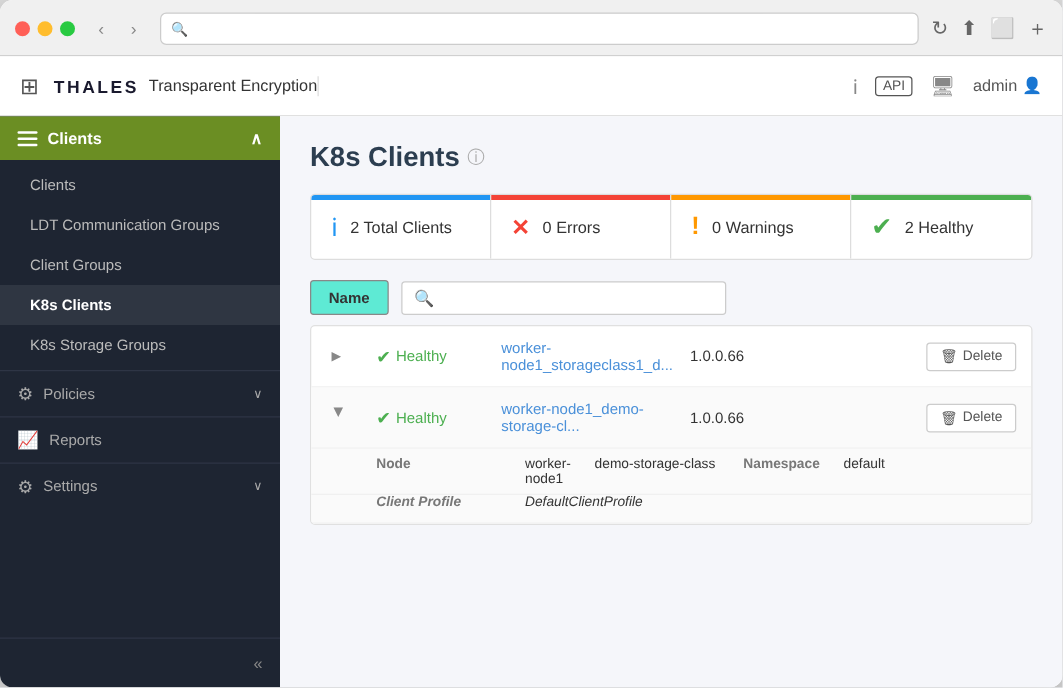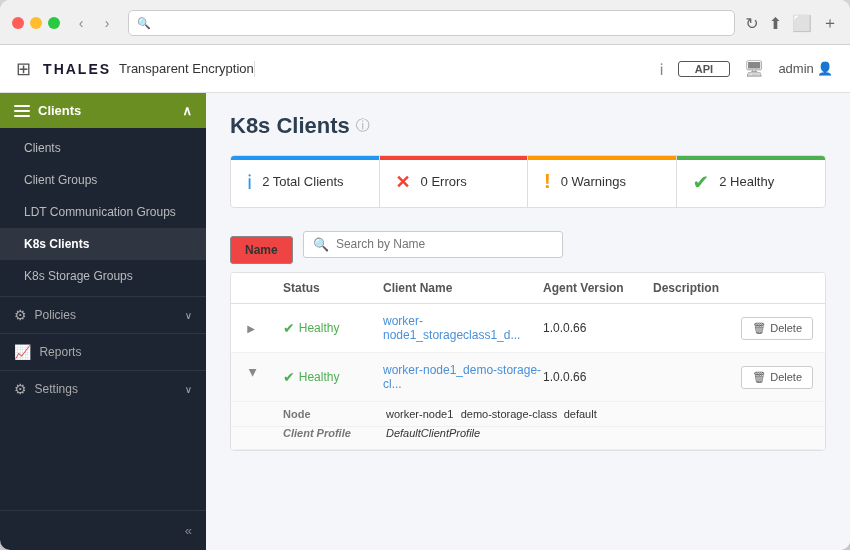--- a/index.html
+++ b/index.html
@@ -120,43 +120,43 @@
     }
     .top-bar-right {
       margin-left: auto;
       display: flex;
       align-items: center;
       gap: 14px;
       color: #555;
     }
     .api-badge {
       font-size: 11px;
-      font-weight: 700;
+      font-weight: 400;
       border: 1.5px solid #555;
-      padding: 1px 16px;
+      padding: 1px 5px;
       border-radius: 3px;
       cursor: pointer;
       text-align: center;
     }
     .admin-user {
       display: flex;
       align-items: center;
       gap: 4px;
       cursor: pointer;
       font-size: 13px;
     }
     
     .main-layout {
       flex: 1;
       display: flex;
       overflow: hidden;
     }
     
     .sidebar {
-      width: 206px;
+      width: 224px;
       background: #1e2532;
       color: #ccc;
       flex-shrink: 0;
       display: flex;
       flex-direction: column;
       justify-content: center;
     }
     .sidebar-section-header {
       background: #6b8e23;
       color: #fff;
@@ -287,23 +287,22 @@
       padding: 6px 14px;
       border: 1px solid #ccc;
       border-radius: 3px;
       background: #fff;
       font-size: 12px;
       font-weight: 600;
       cursor: pointer;
       color: #333;
     }
     .filter-btn.active {
-      background: #ef4444;
+      background: #5eead4;
       border-color: #888;
-      margin-top: 12px;
     }
     .search-box {
       display: flex;
       align-items: center;
       border: 1px solid #ccc;
       border-radius: 3px;
       background: #fff;
       padding: 5px 10px;
       gap: 6px;
       flex: 1;
@@ -391,21 +390,21 @@
     }
     
     .detail-row {
       background: #fafafa;
       border-bottom: 1px solid #f0f0f0;
       padding: 6px 12px 6px 52px;
       display: grid;
       grid-template-columns: 100px 1fr 100px 1fr 100px 1fr;
       font-size: 11px;
       color: #555;
-      gap: 3px;
+      gap: 19px;
     }
     .detail-label {
       font-weight: 600;
       color: #777;
     }
     .detail-value {
       color: #333;
     }
     
     .hamburger {
@@ -479,24 +478,24 @@
             <span>Clients</span>
           </div>
           <span>∧</span>
         </div>
 
         <div class="sidebar-items">
           <div class="sidebar-item">
             <span>Clients</span>
           </div>
           <div class="sidebar-item">
+            <span>LDT Communication Groups</span>
+          </div>
+          <div class="sidebar-item">
             <span>Client Groups</span>
-          </div>
-          <div class="sidebar-item">
-            <span>LDT Communication Groups</span>
           </div>
           <div class="sidebar-item active">
             <span>K8s Clients</span>
           </div>
           <div class="sidebar-item">
             <span>K8s Storage Groups</span>
           </div>
         </div>
 
         <div class="sidebar-section">
@@ -552,34 +551,26 @@
             <span class="stat-label">2 Healthy</span>
           </div>
         </div>
 
         <div class="filter-row">
           <button class="filter-btn active">
             <span>Name</span>
           </button>
           <div class="search-box">
             <span style="color:#aaa;">🔍</span>
-            <input type="text" placeholder="Search by Name" style="">
           </div>
         </div>
 
 
         <div class="data-table">
 
-          <div class="table-header">
-            <div></div>
-            <div>Status</div>
-            <div>Client Name</div>
-            <div>Agent Version</div>
-            <div>Description</div>
-          </div>
 
           <div class="table-row">
             <div class="expand-btn">▶</div>
             <div class="status-healthy">
               <span style="color:#4caf50;font-size:14px;">✔</span>
               <span>Healthy</span>
             </div>
             <div>
               <a class="client-link">worker-node1_storageclass1_d...</a>
             </div>
@@ -607,20 +598,21 @@
                 <span>🗑</span>
                 <span>Delete</span>
               </button>
             </div>
           </div>
 
           <div class="detail-row">
             <span class="detail-label">Node</span>
             <span class="detail-value">worker-node1</span>
             <span class="detail-value">demo-storage-class</span>
+            <span class="detail-label">Namespace</span>
             <span class="detail-value">default</span>
           </div>
           <div class="detail-row" style="padding-top:0;padding-bottom:10px;font-style:italic;">
             <span class="detail-label">Client Profile</span>
             <span class="detail-value">DefaultClientProfile</span>
           </div>
         </div>
       </div>
     </div>
   </div>

